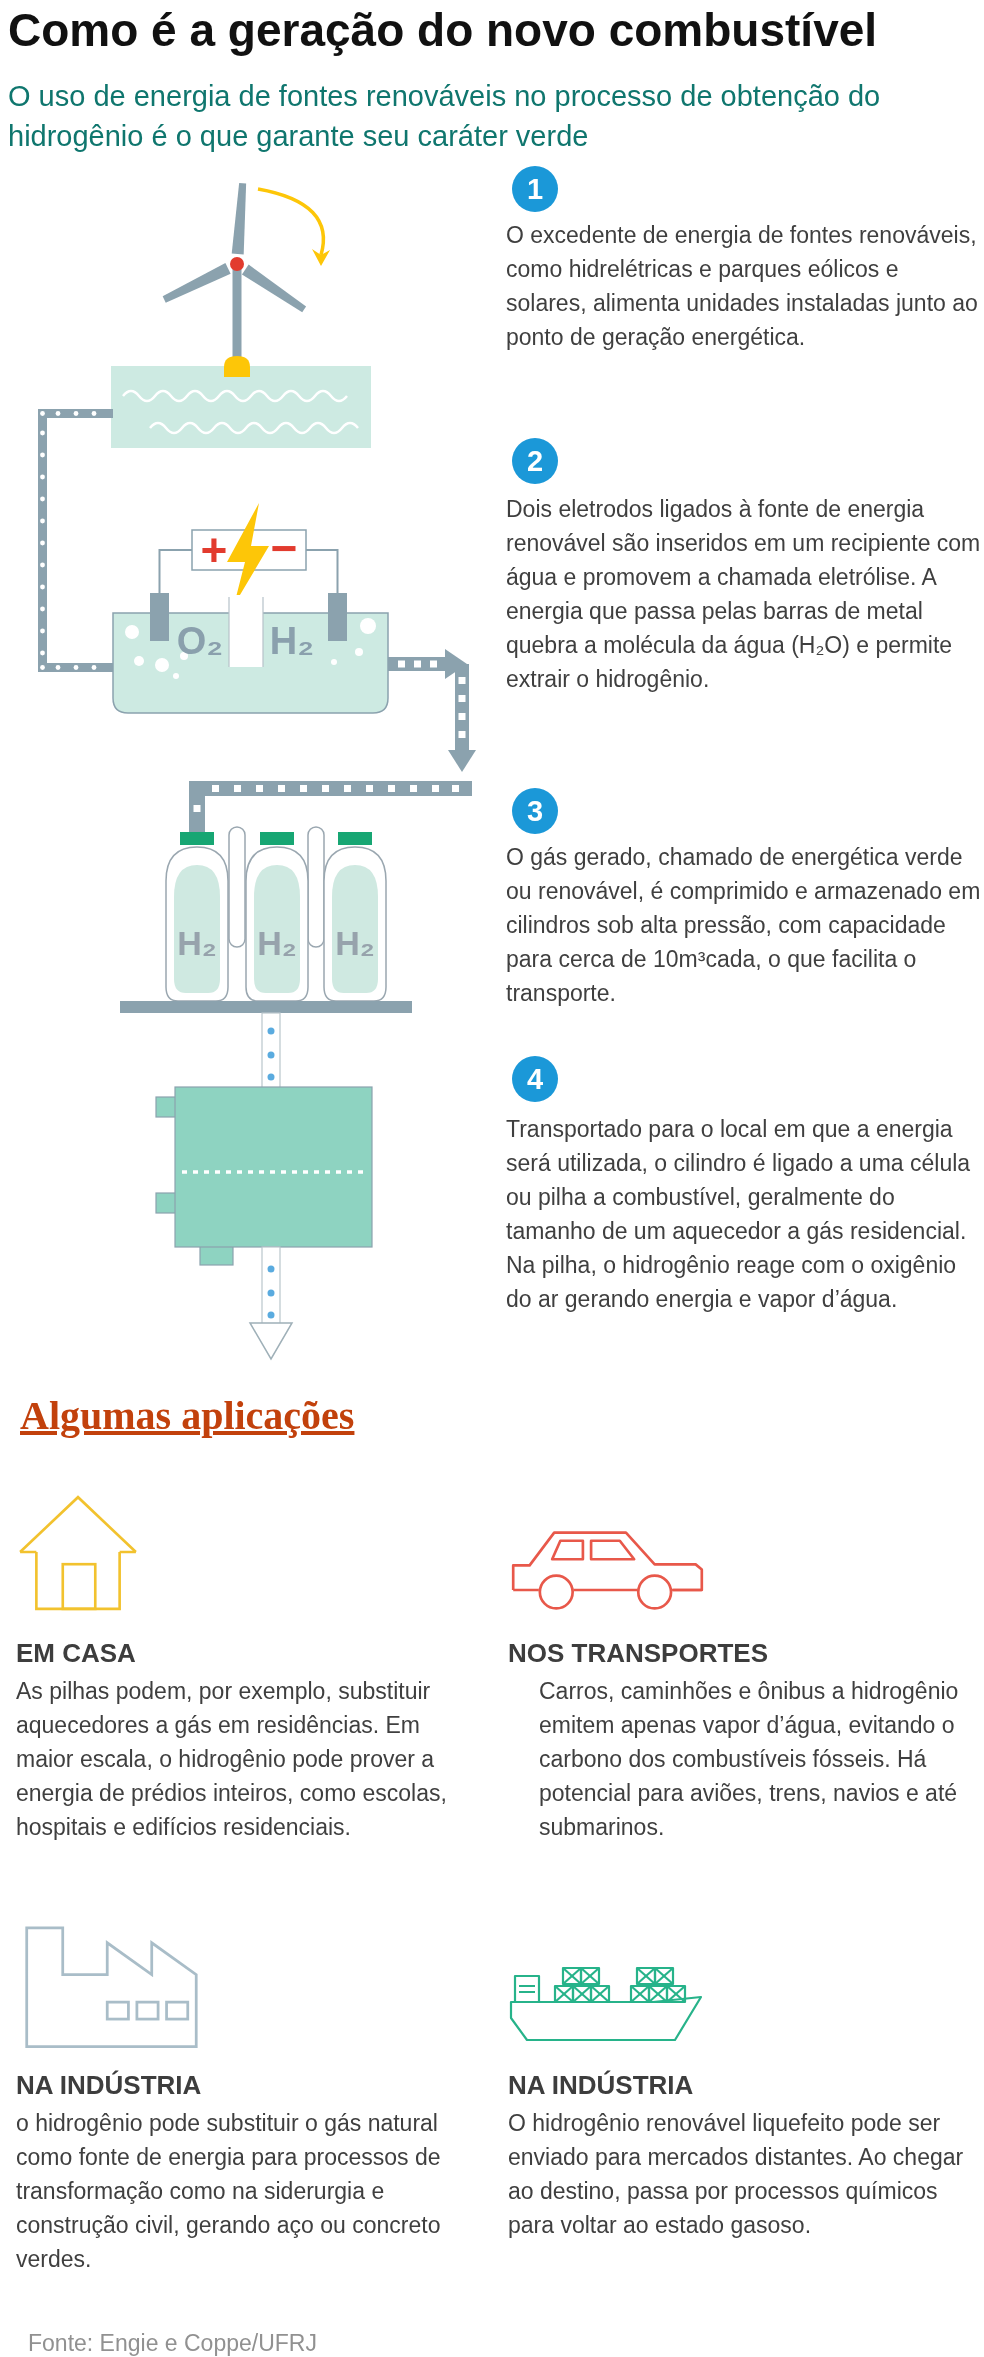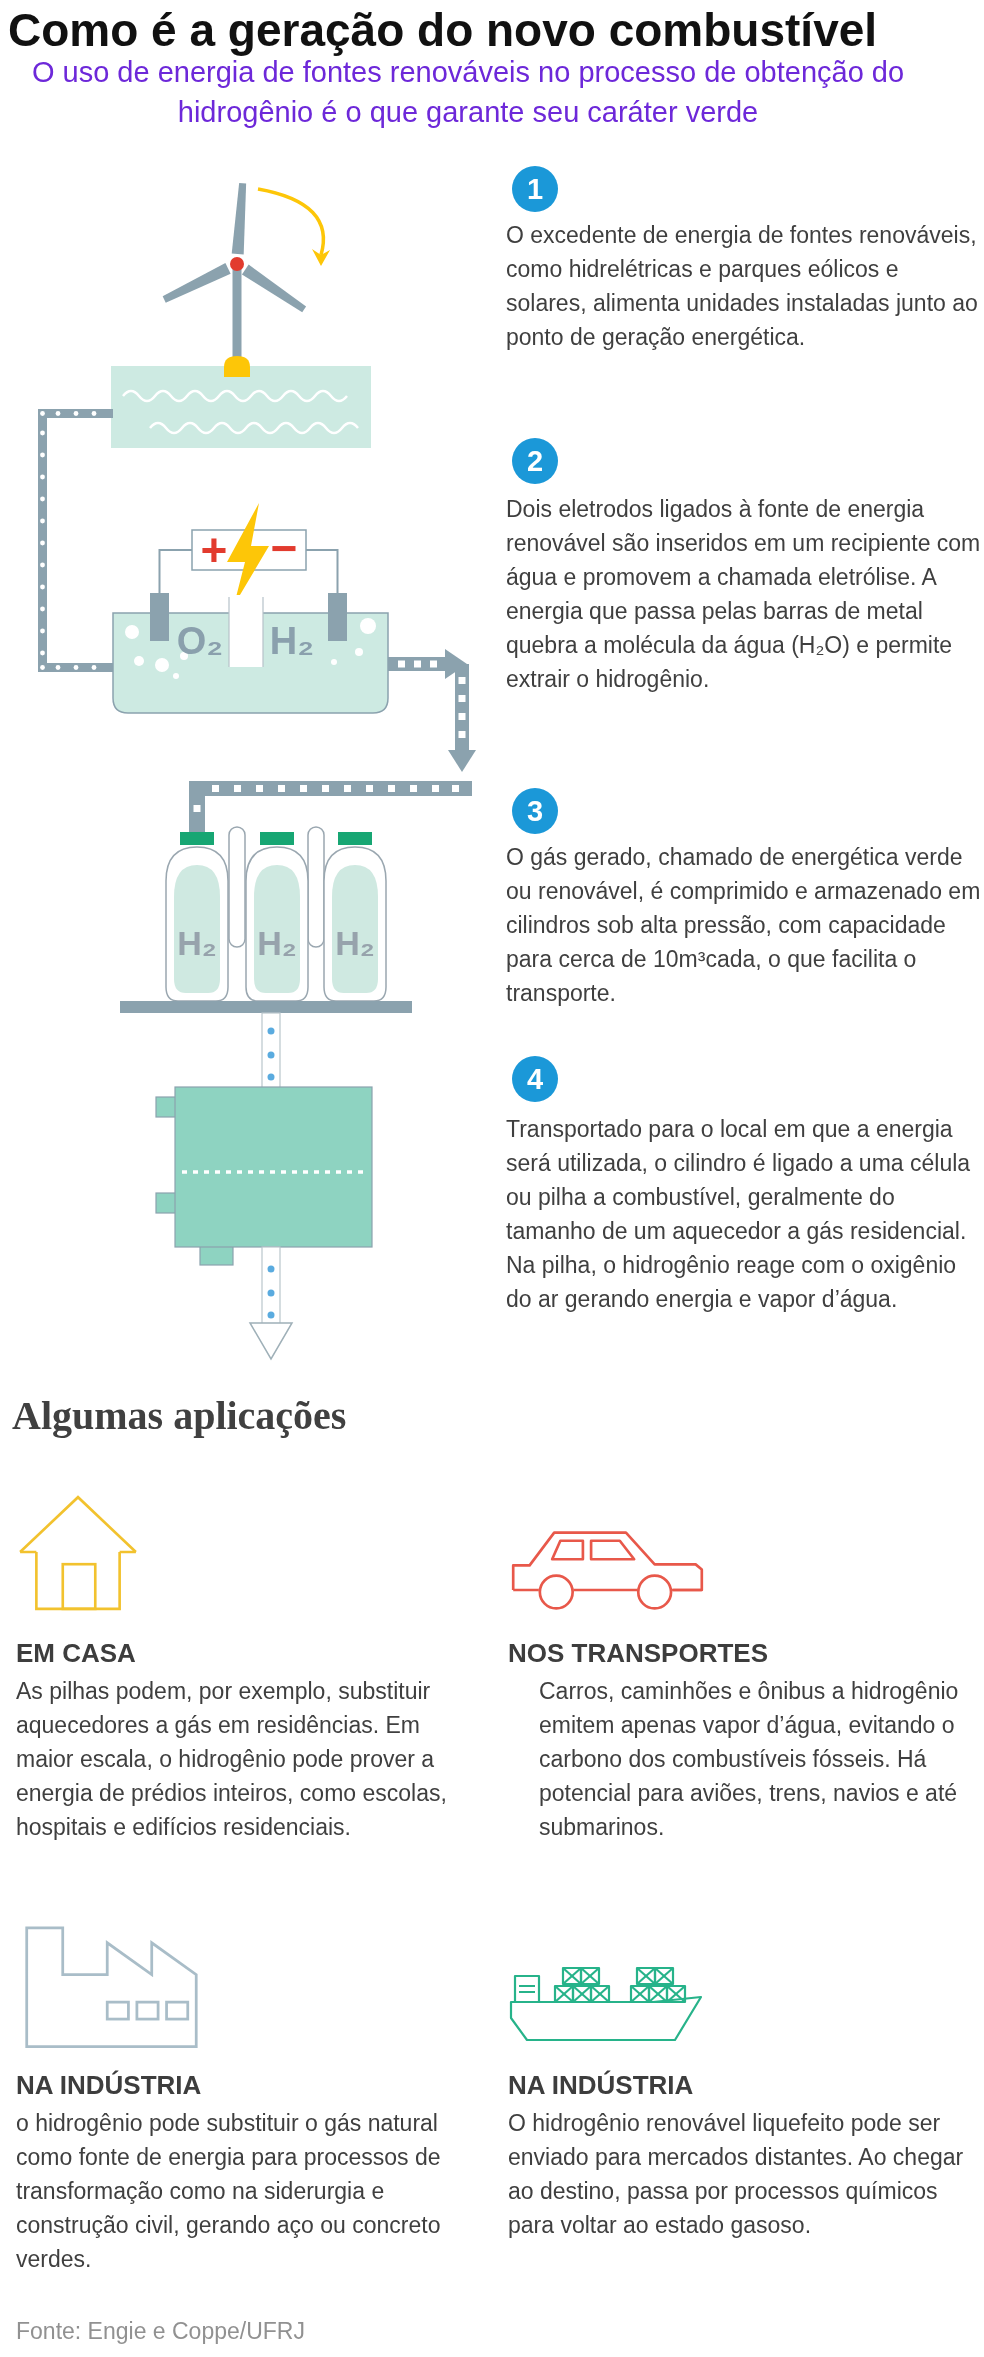--- a/index.html
+++ b/index.html
@@ -1,43 +1,43 @@
 <!DOCTYPE html>
 <html><head>
 <meta charset="utf-8">
 <style>
   html,body{margin:0;padding:0;background:#fff;}
   .page{position:relative;width:984px;height:2357px;background:#fff;overflow:hidden;
         font-family:"Liberation Sans",sans-serif;}
   .page-title{position:absolute;left:8px;top:4px;margin:0;width:900px;
         font-family:Liberation Sans, sans-serif;font-weight:700;font-size:46px;line-height:52px;color:#111;}
-  .page-subtitle{position:absolute;left:8px;top:52px;margin:0;width:920px;
-        font-size:29px;line-height:40px;color:#6d28d9;text-align:center;}
+  .page-subtitle{position:absolute;left:8px;top:76px;margin:0;width:920px;
+        font-size:29px;line-height:40px;color:#0f766e;}
   .diagram-wrap{position:absolute;left:0;top:165px;width:490px;height:1200px;}
   .step-badge{position:absolute;width:46px;height:46px;border-radius:50%;background:#1b98d8;
         color:#fff;font-size:29px;font-weight:700;text-align:center;line-height:46px;}
   .step-text{position:absolute;margin:0;font-size:23px;line-height:34px;color:#3f3f3f;width:478px;white-space:pre-line;}
   .s1-badge{left:512px;top:166px;} .s1-text{left:506px;top:218px;}
   .s2-badge{left:512px;top:438px;} .s2-text{left:506px;top:492px;}
   .s3-badge{left:512px;top:788px;} .s3-text{left:506px;top:840px;}
   .s4-badge{left:512px;top:1056px;} .s4-text{left:506px;top:1112px;}
-  .apps-heading{position:absolute;left:12px;top:1392px;margin:0;
-        font-family:"Liberation Serif",serif;font-weight:700;font-size:40px;color:#404040;}
+  .apps-heading{position:absolute;left:20px;top:1392px;margin:0;
+        font-family:"Liberation Serif",serif;font-weight:700;font-size:40px;color:#c2410c;text-decoration:underline;}
   .app-icon{position:absolute;}
   .house-pos{left:12px;top:1485px;}
   .car-pos{left:505px;top:1516px;}
   .factory-pos{left:14px;top:1913px;}
   .ship-pos{left:505px;top:1960px;}
   .app-title{position:absolute;margin:0;font-size:26px;font-weight:700;color:#3d3d3d;}
   .app-text{position:absolute;margin:0;font-size:23px;line-height:34px;color:#3f3f3f;}
   .a1-title{left:16px;top:1638px;}  .a1-text{left:16px;top:1674px;width:462px;}
   .a2-title{left:508px;top:1638px;} .a2-text{left:508px;top:1674px;width:462px;margin-left:31px;}
   .a3-title{left:16px;top:2070px;}  .a3-text{left:16px;top:2106px;width:470px;}
   .a4-title{left:508px;top:2070px;} .a4-text{left:508px;top:2106px;width:462px;}
-  .page-footer{position:absolute;left:16px;top:2318px;margin:0;font-size:23px;color:#919191;}
+  .page-footer{position:absolute;left:16px;top:2318px;margin:12px;font-size:23px;color:#919191;}
 </style>
 </head>
 <body>
 
 <div class="page">
 
   <h1 class="page-title">Como é a geração do novo combustível</h1>
   <p class="page-subtitle">O uso de energia de fontes renováveis no processo de obtenção do hidrogênio é o que garante seu caráter verde</p>
 
   <div class="diagram-wrap">

